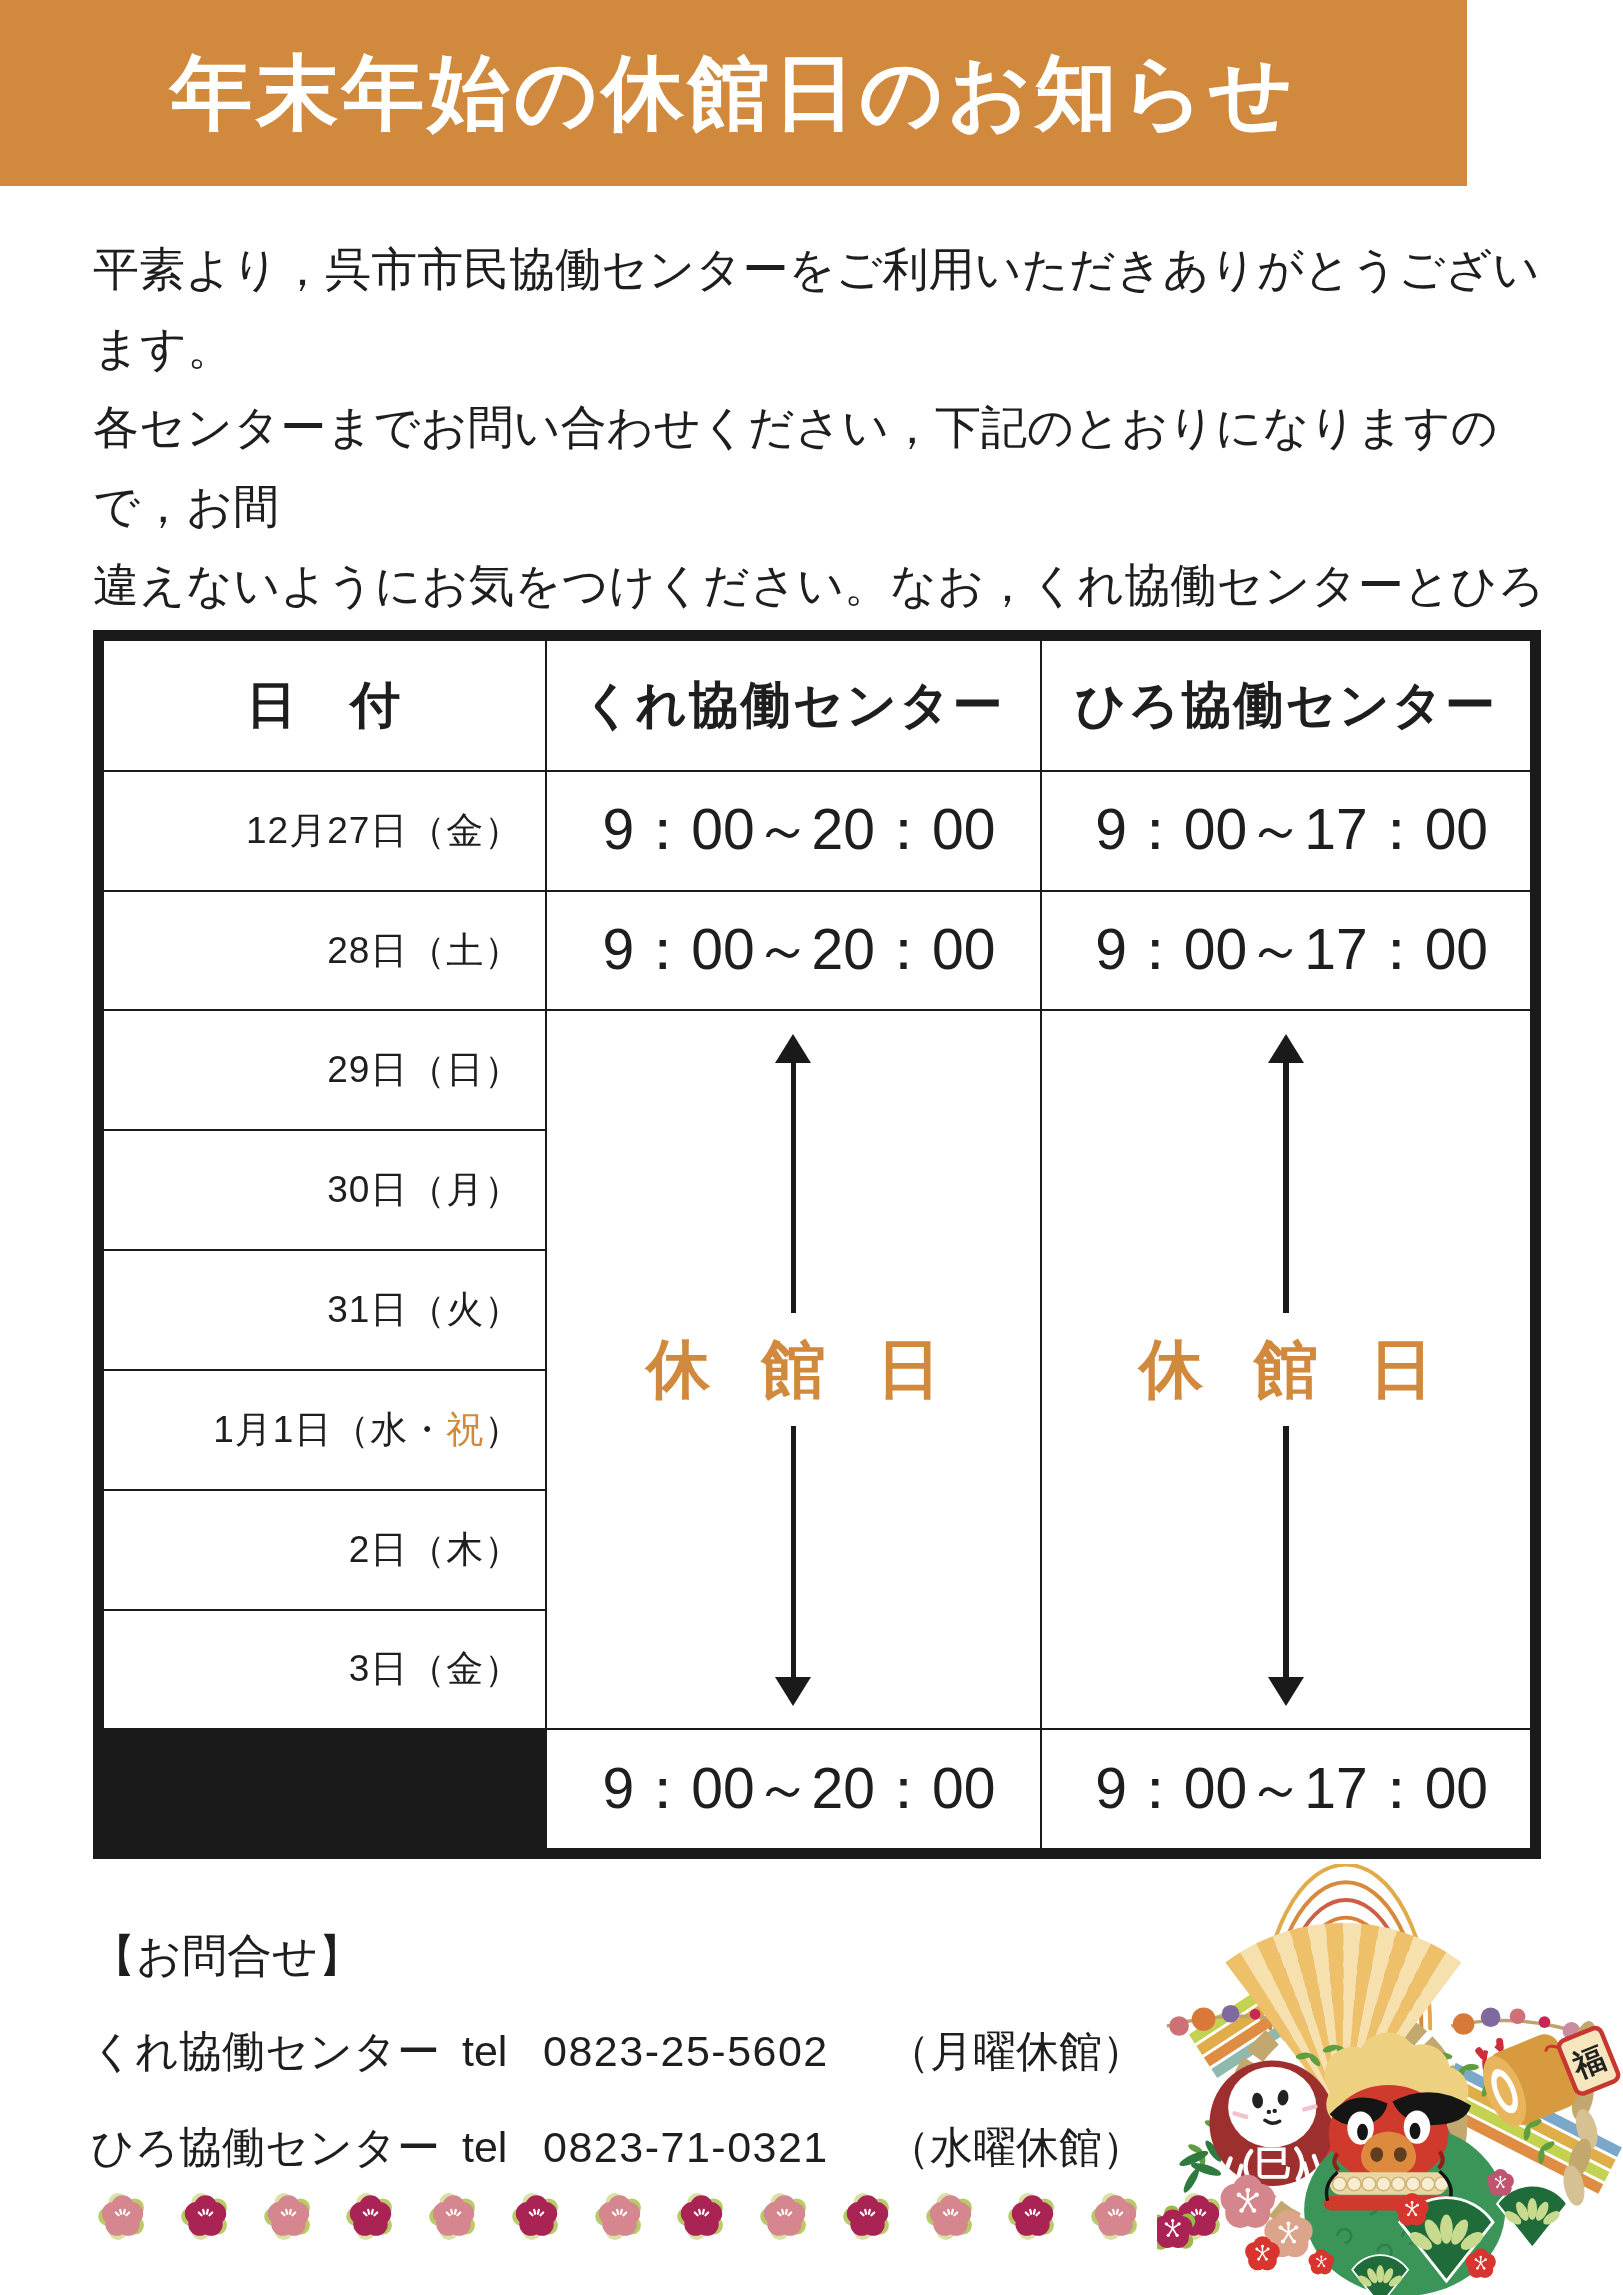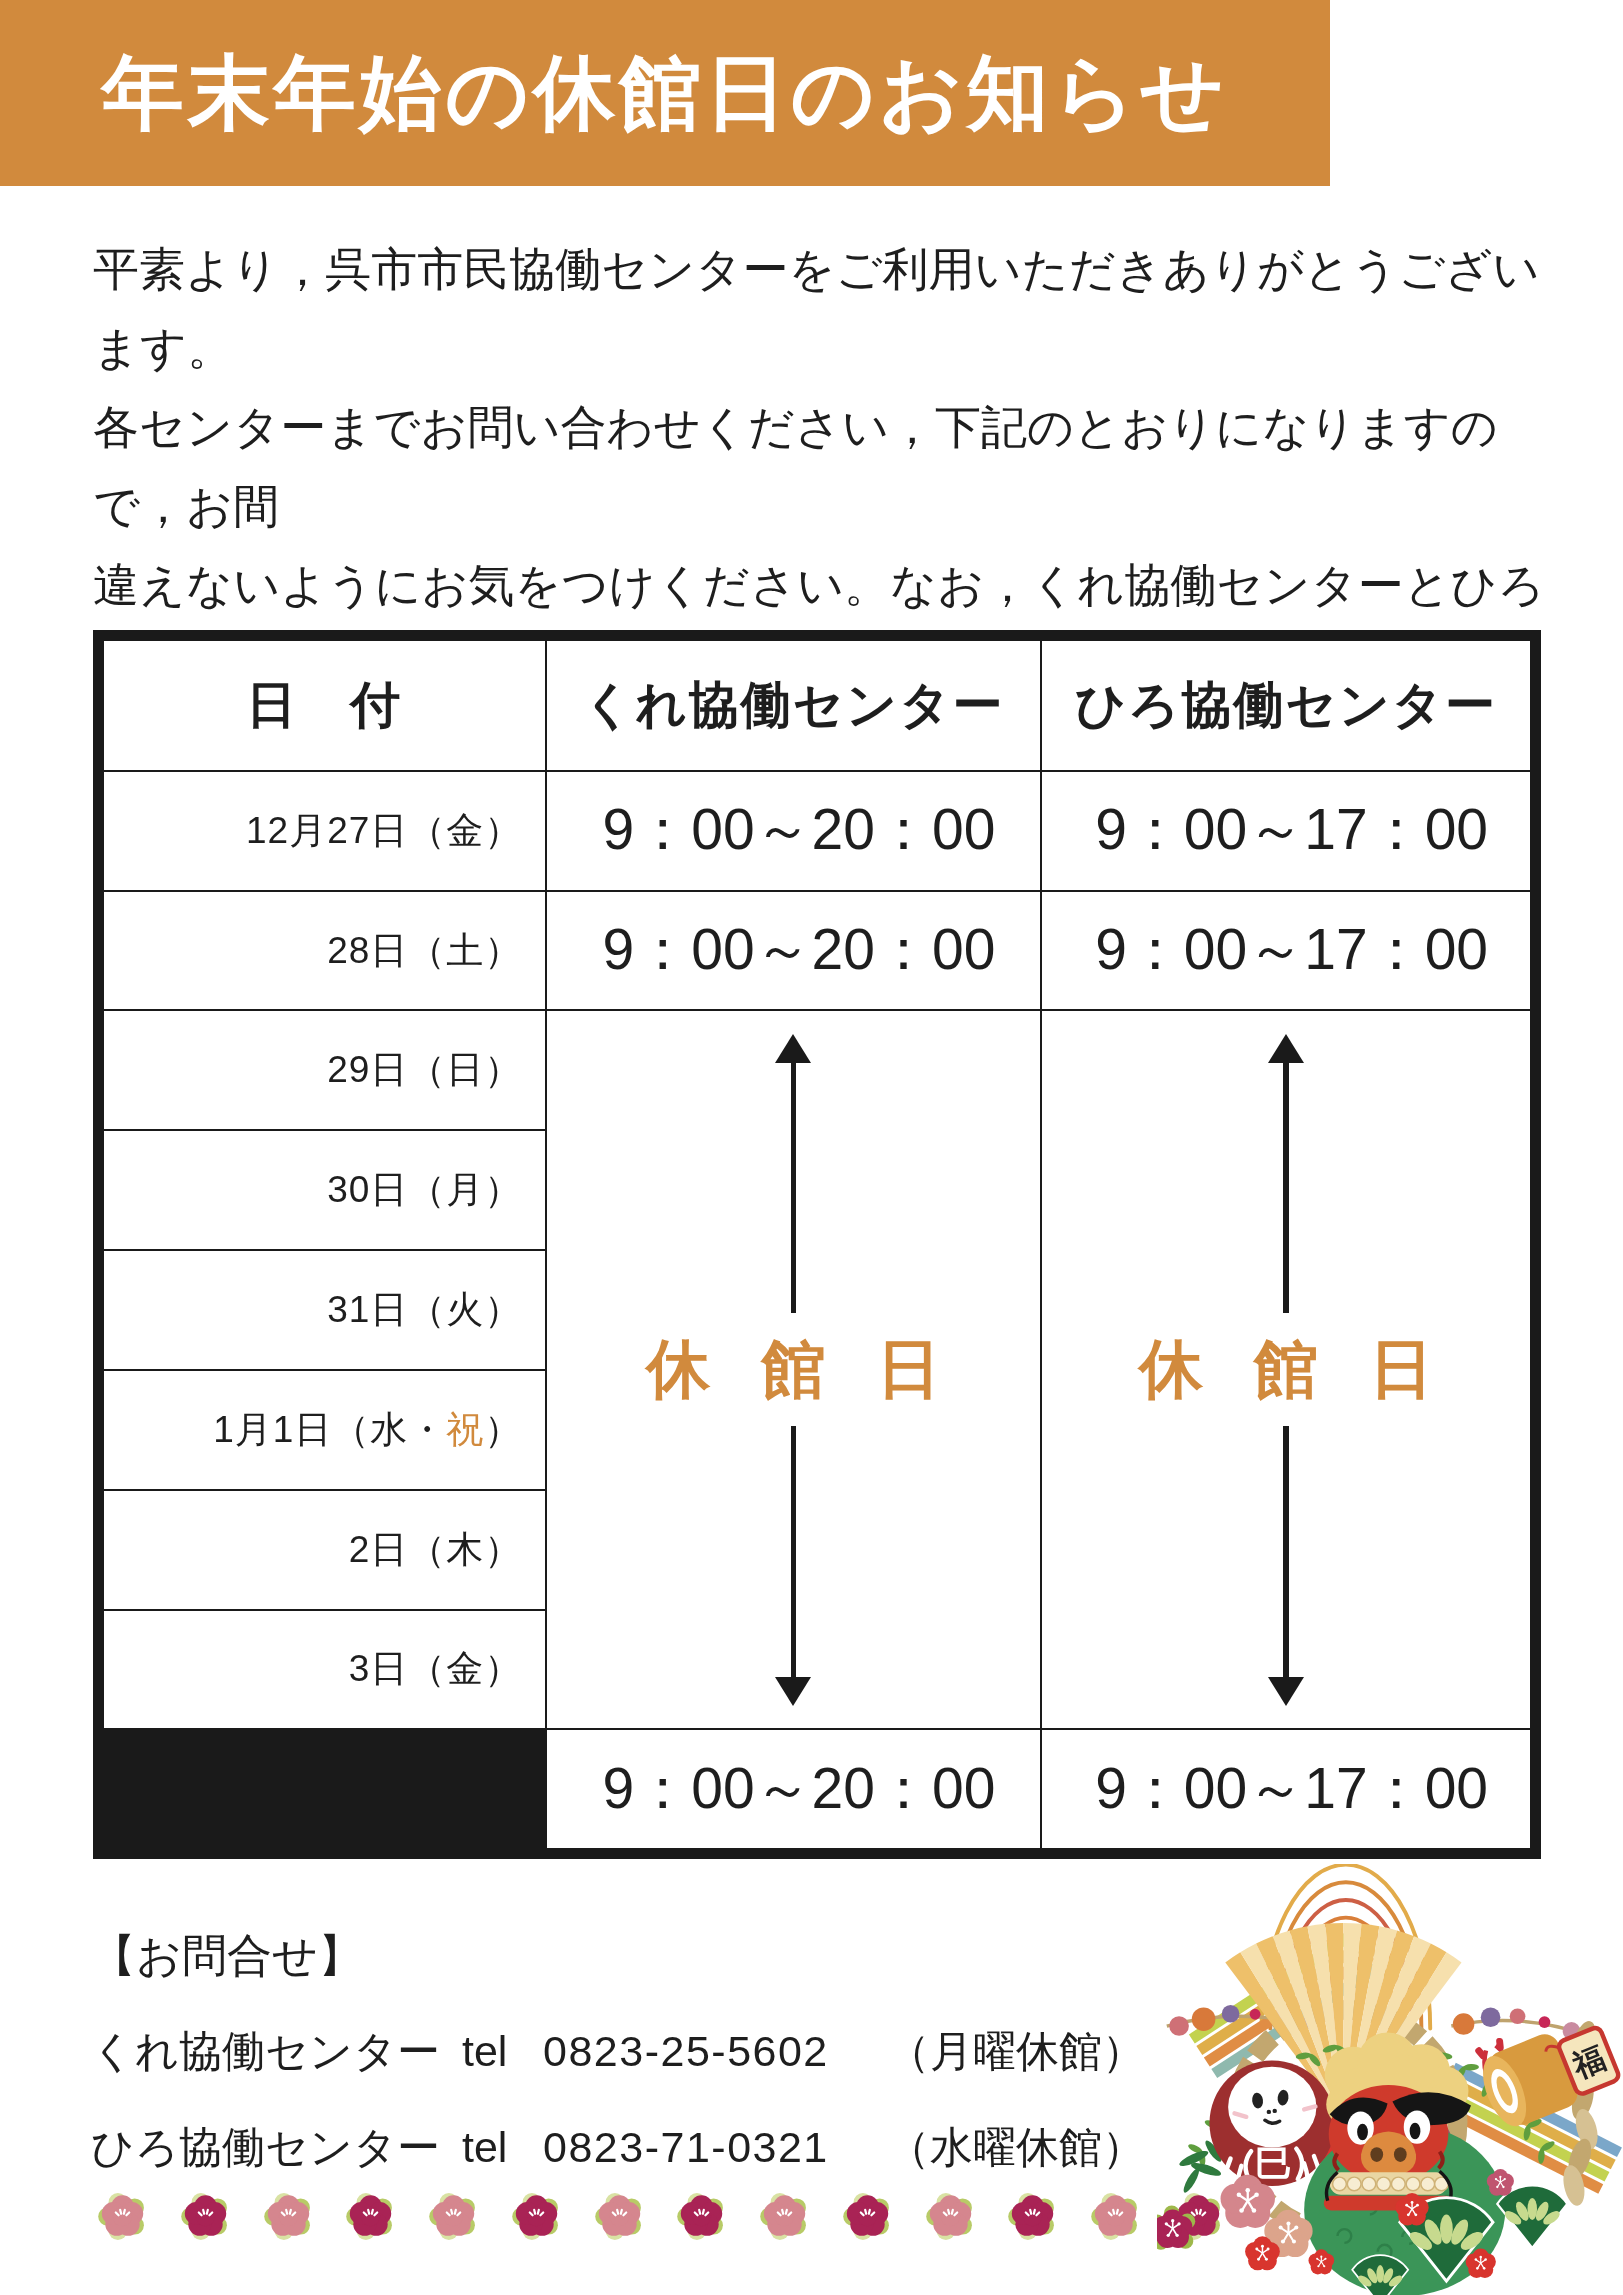--- a/index.html
+++ b/index.html
@@ -1,20 +1,20 @@
 <!DOCTYPE html>
 <html style="font-size:7.9px"><head>
 <meta charset="utf-8">
 <style>
   html,body{margin:0;padding:0;background:#ffffff;}
   body{font-family:"Liberation Sans","DejaVu Sans",sans-serif;color:#1e1e1e;}
   .page{position:relative;width:1623px;height:2295px;background:#ffffff;overflow:hidden;}
 
   
-  .banner{position:absolute;left:0;top:0;width:1330px;height:186px;background:#d18a3d;}
+  .banner{position:absolute;left:0;top:0;width:1467px;height:186px;background:#d18a3d;}
   .banner .title{width:100%;height:186px;line-height:186px;text-align:center;
     color:#ffffff;font-size:82px;font-weight:800;letter-spacing:3.9px;}
 
   
   .intro{position:absolute;left:93px;top:230px;width:1468px;font-size:46px;line-height:79px;
     color:#1e1e1e;}
 
   
   .tg{position:absolute;left:93px;top:630px;width:1448px;height:1229px;
     background:#1a1a1a;display:grid;box-sizing:border-box;padding:10.8px;gap:2px;

